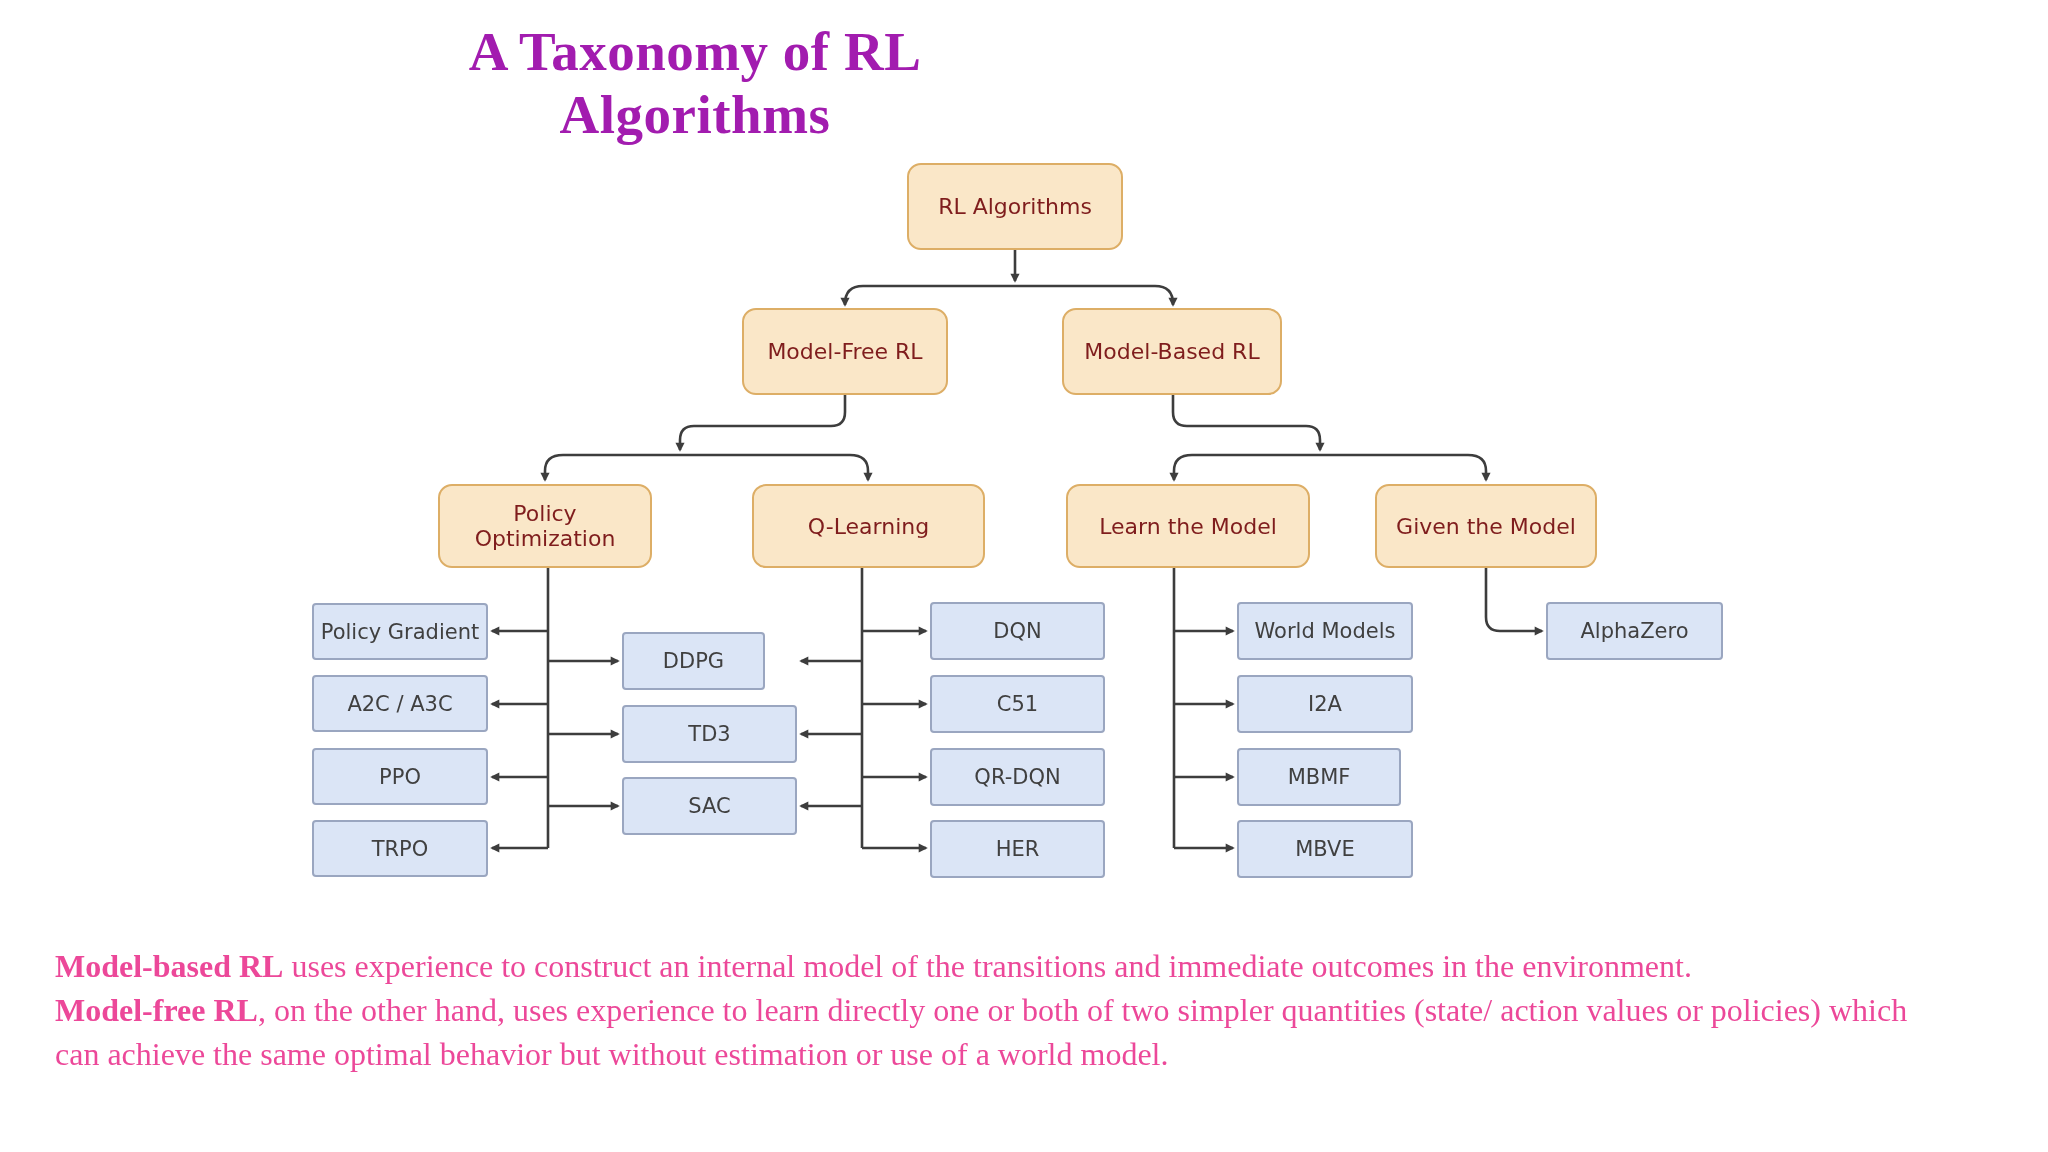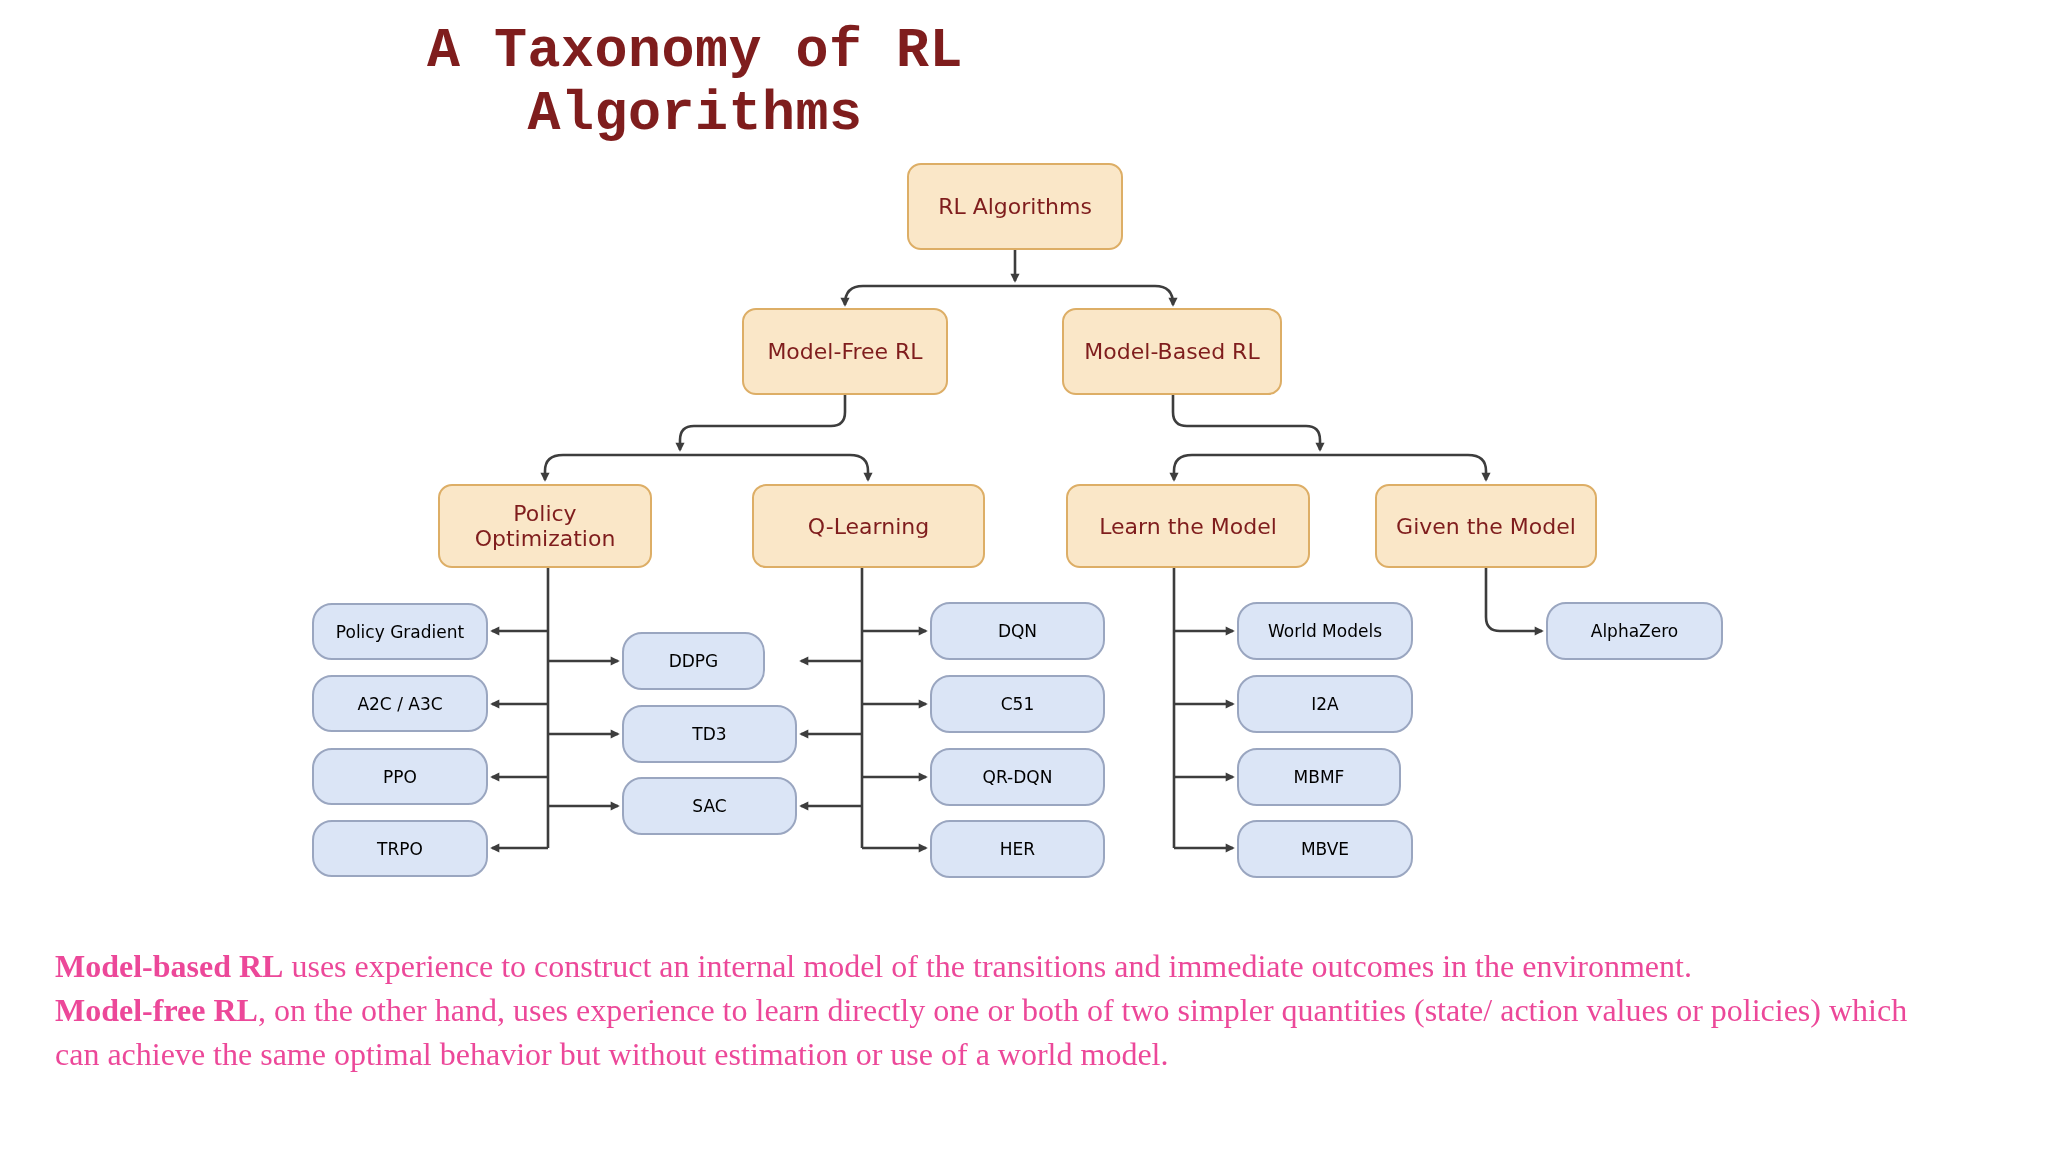--- a/index.html
+++ b/index.html
@@ -1,29 +1,29 @@
 <!DOCTYPE html>
 <html style="--category-fill: #fae7c8; --category-border: #ddae66; --algorithm-fill: #dbe5f6; --algorithm-border: #9aa6c0; --connector: #3d3d3d;"><head>
 <meta charset="utf-8">
 <style>
   html,body{margin:0;padding:0;background:#ffffff;}
   .page{position:relative;width:2048px;height:1152px;background:#ffffff;overflow:hidden;
         font-family:"DejaVu Sans",sans-serif;}
   .title{position:absolute;left:340px;top:20px;width:710px;text-align:center;
-         font-family:Liberation Mono, monospace;font-weight:bold;font-size:55px;
-         color:#7f1d1d;letter-spacing:0.5px;}
+         font-family:Liberation Serif, serif;font-weight:bold;font-size:55px;
+         color:#a21caf;letter-spacing:0.5px;}
   svg.edges{position:absolute;left:0;top:0;width:2048px;height:1152px;}
   .edge{fill:none;stroke:var(--connector,#3d3d3d);stroke-width:2.6px;}
   .edge-head{fill:var(--connector,#3d3d3d);}
   .node{position:absolute;box-sizing:border-box;display:flex;align-items:center;
         justify-content:center;text-align:center;}
   .cat{background:var(--category-fill,#fae7c8);border:2px solid var(--category-border,#ddae66);
        border-radius:14px;font-size:22px;color:#7f1d1d;}
   .alg{background:var(--algorithm-fill,#dbe5f6);border:2px solid var(--algorithm-border,#9aa6c0);
-       border-radius:20px;font-size:17px;color:#000000;}
+       border-radius:4px;font-size:21px;color:#404040;}
   .caption{position:absolute;left:55px;top:944px;width:1880px;
            font-family:Liberation Serif, serif;font-size:32px;line-height:1.38;color:#ec4899;}
   .caption p{margin:0;}
   .caption b{font-weight:bold;}
 </style>
 </head>
 <body>
 
 <div class="page">
 

